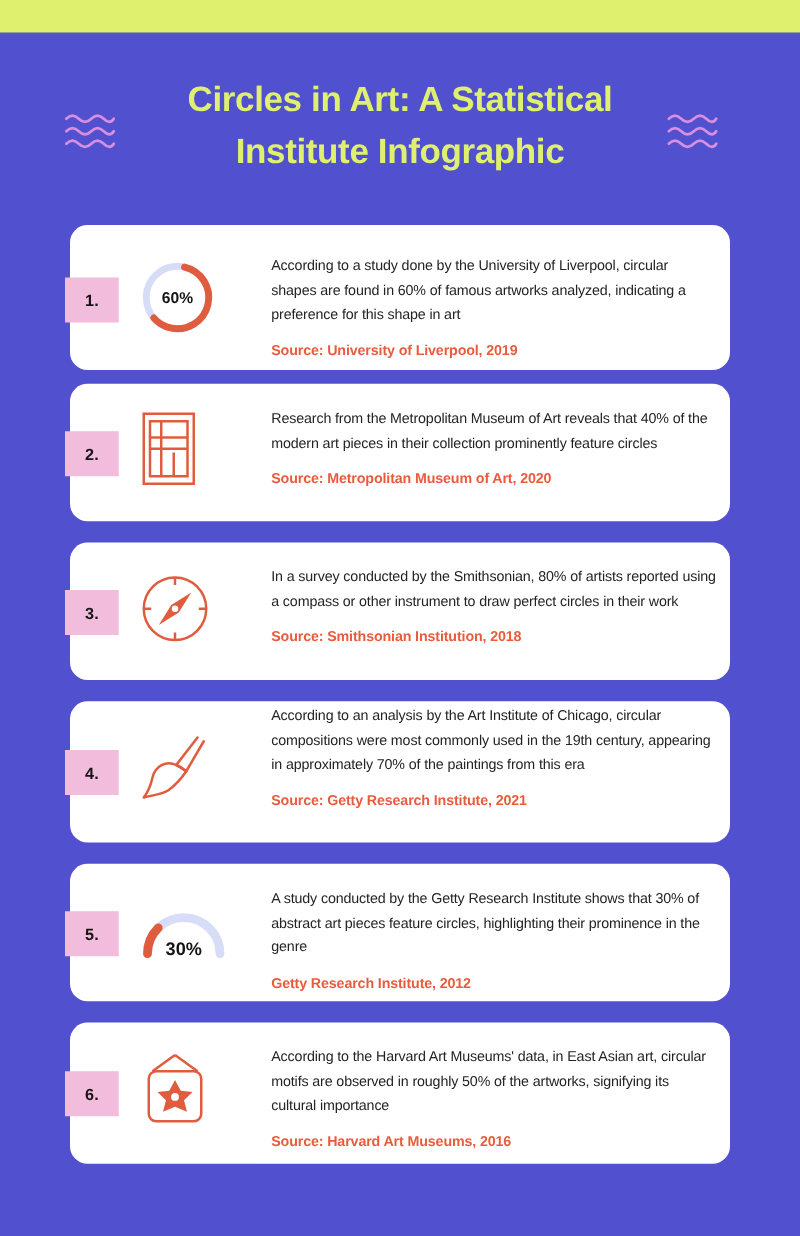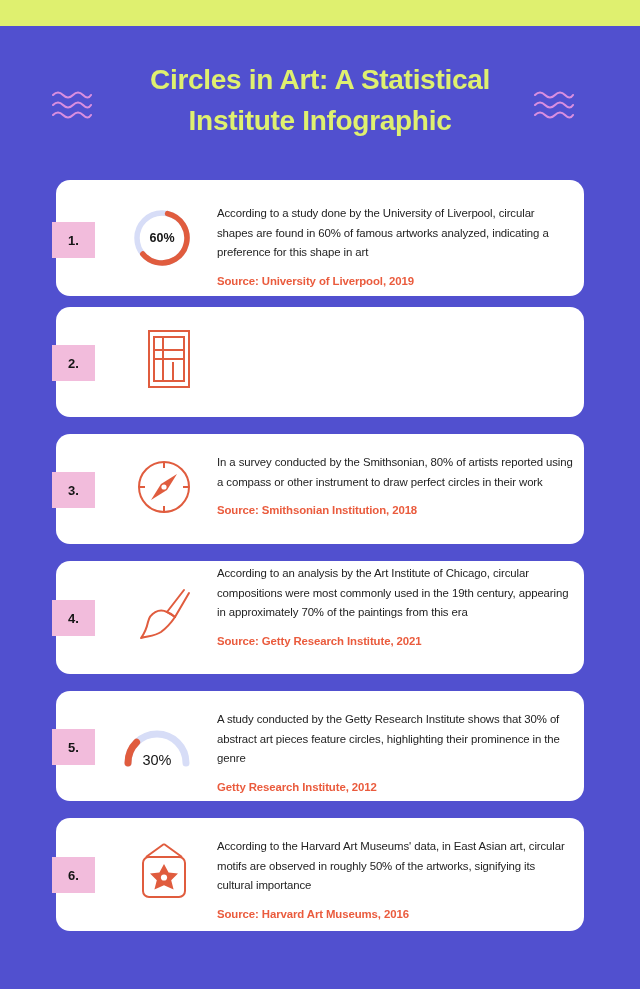--- a/index.html
+++ b/index.html
@@ -74,21 +74,21 @@
     font-weight:bold;
     color:#151515;
     z-index:3;
   }
   .visual {
     position:absolute;
     left:111px;
     width:82px;
     display:flex;
     align-items:center;
-    justify-content:flex-end;
+    justify-content:flex-start;
   }
   .body {
     position:absolute;
     left:217px;
     width:356px;
   }
   .stat-text {
     color:#232323;
     font-size:11.4px;
     line-height:1.72;
@@ -108,21 +108,21 @@
     position:absolute;
     inset:0;
     display:flex; align-items:center; justify-content:center;
     font-size:12.5px; font-weight:bold; color:#151515;
   }
   .gauge-wrap { position:relative; width:72px; height:44px; }
   .gauge-label {
     position:absolute;
     left:0; right:0; bottom:-1px;
     text-align:center;
-    font-size:14.5px; font-weight:normal; color:#151515;
+    font-size:14.5px; font-weight:bold; color:#151515;
   }
   svg { display:block; overflow:visible; }
 </style>
 </head>
 <body>
 
 <div class="top-bar"></div>
 
 <div class="header">
   <div class="title">
@@ -184,20 +184,24 @@
             <rect x="9" y="9" width="30" height="44"></rect>
             <line x1="9" y1="22" x2="39" y2="22"></line>
             <line x1="9" y1="31" x2="39" y2="31"></line>
             <line x1="18" y1="9" x2="18" y2="31"></line>
             <line x1="18" y1="31" x2="18" y2="53"></line>
             <line x1="28" y1="34" x2="28" y2="53"></line>
           </g>
         </svg>
       </div>
     </div>
+    <div class="body" style="top:30px;">
+      <div class="stat-text">Research from the Metropolitan Museum of Art reveals that 40% of the modern art pieces in their collection prominently feature circles</div>
+      <div class="source-text">Source: Metropolitan Museum of Art, 2020</div>
+    </div>
   </div>
 
   <div class="card-wrap" style="height:127px;">
     <div class="card" style="top:11px;height:110px;"></div>
     <div class="badge" style="top:49px;">3.</div>
     <div class="visual" style="top:33px;height:62px;">
       <div>
         <svg width="58" height="58" viewBox="0 0 58 58">
           <g fill="none" stroke="#e05c3e" stroke-width="2">
             <circle cx="29" cy="29" r="25"></circle>

